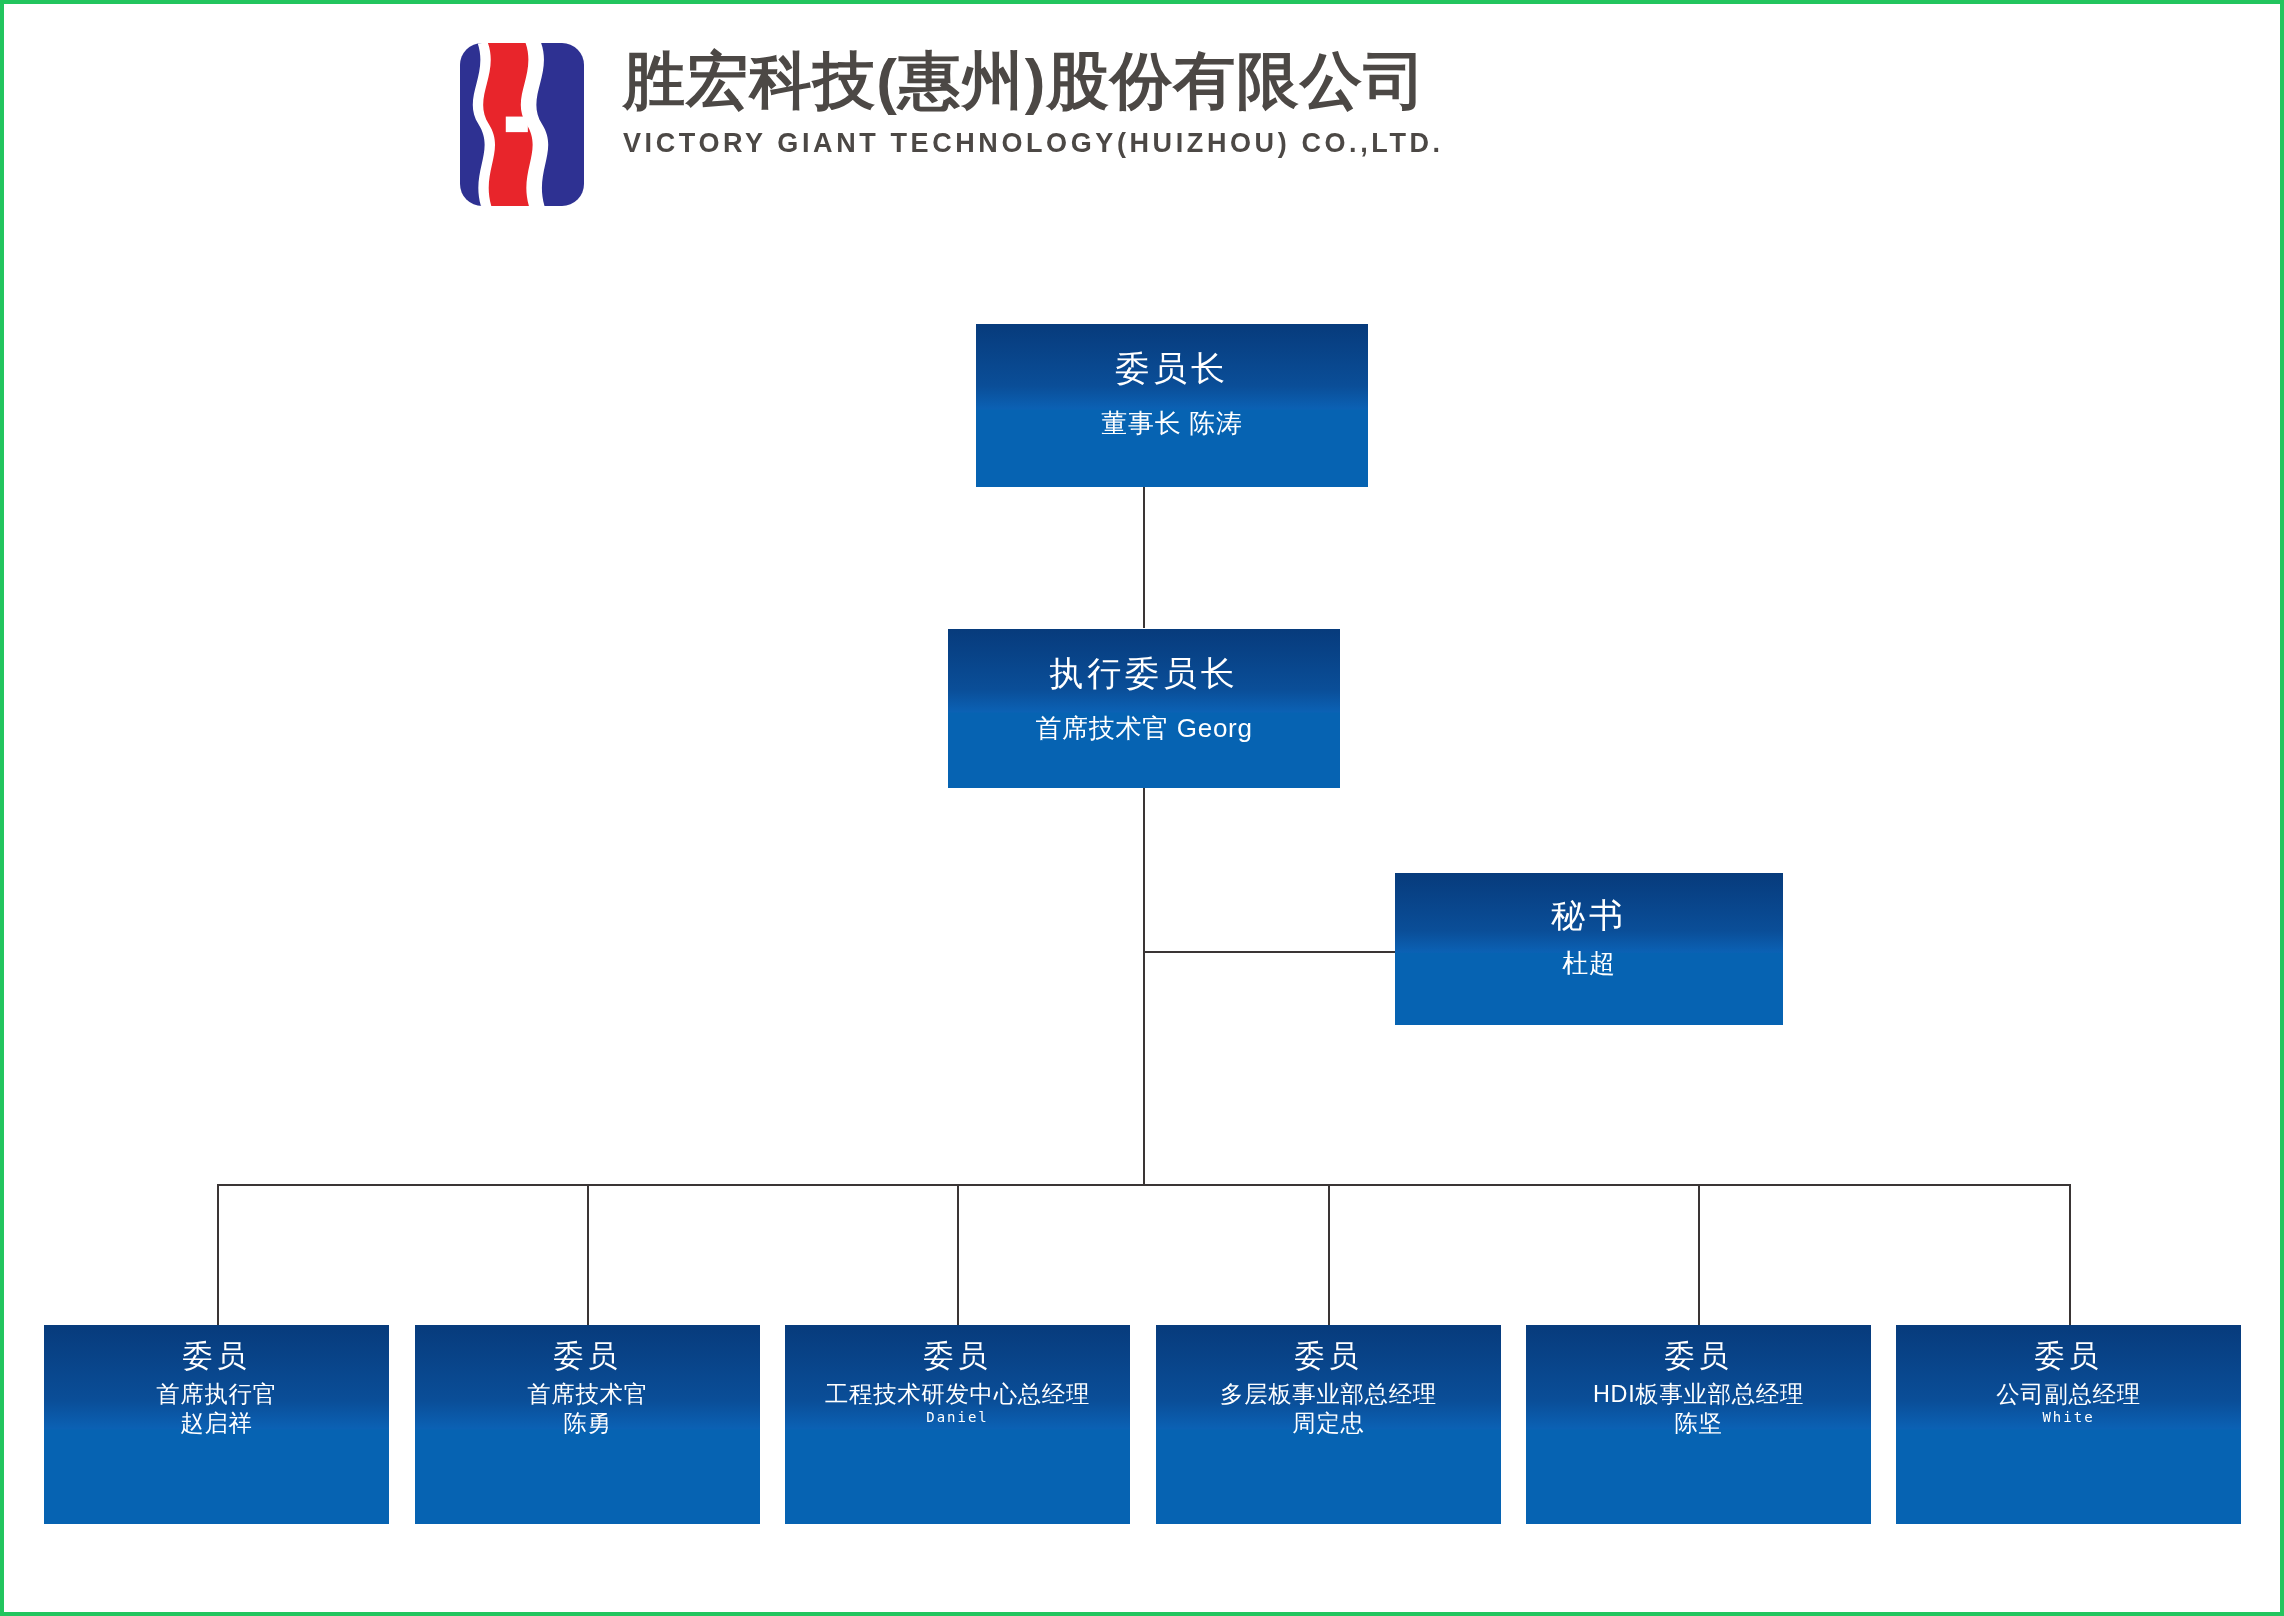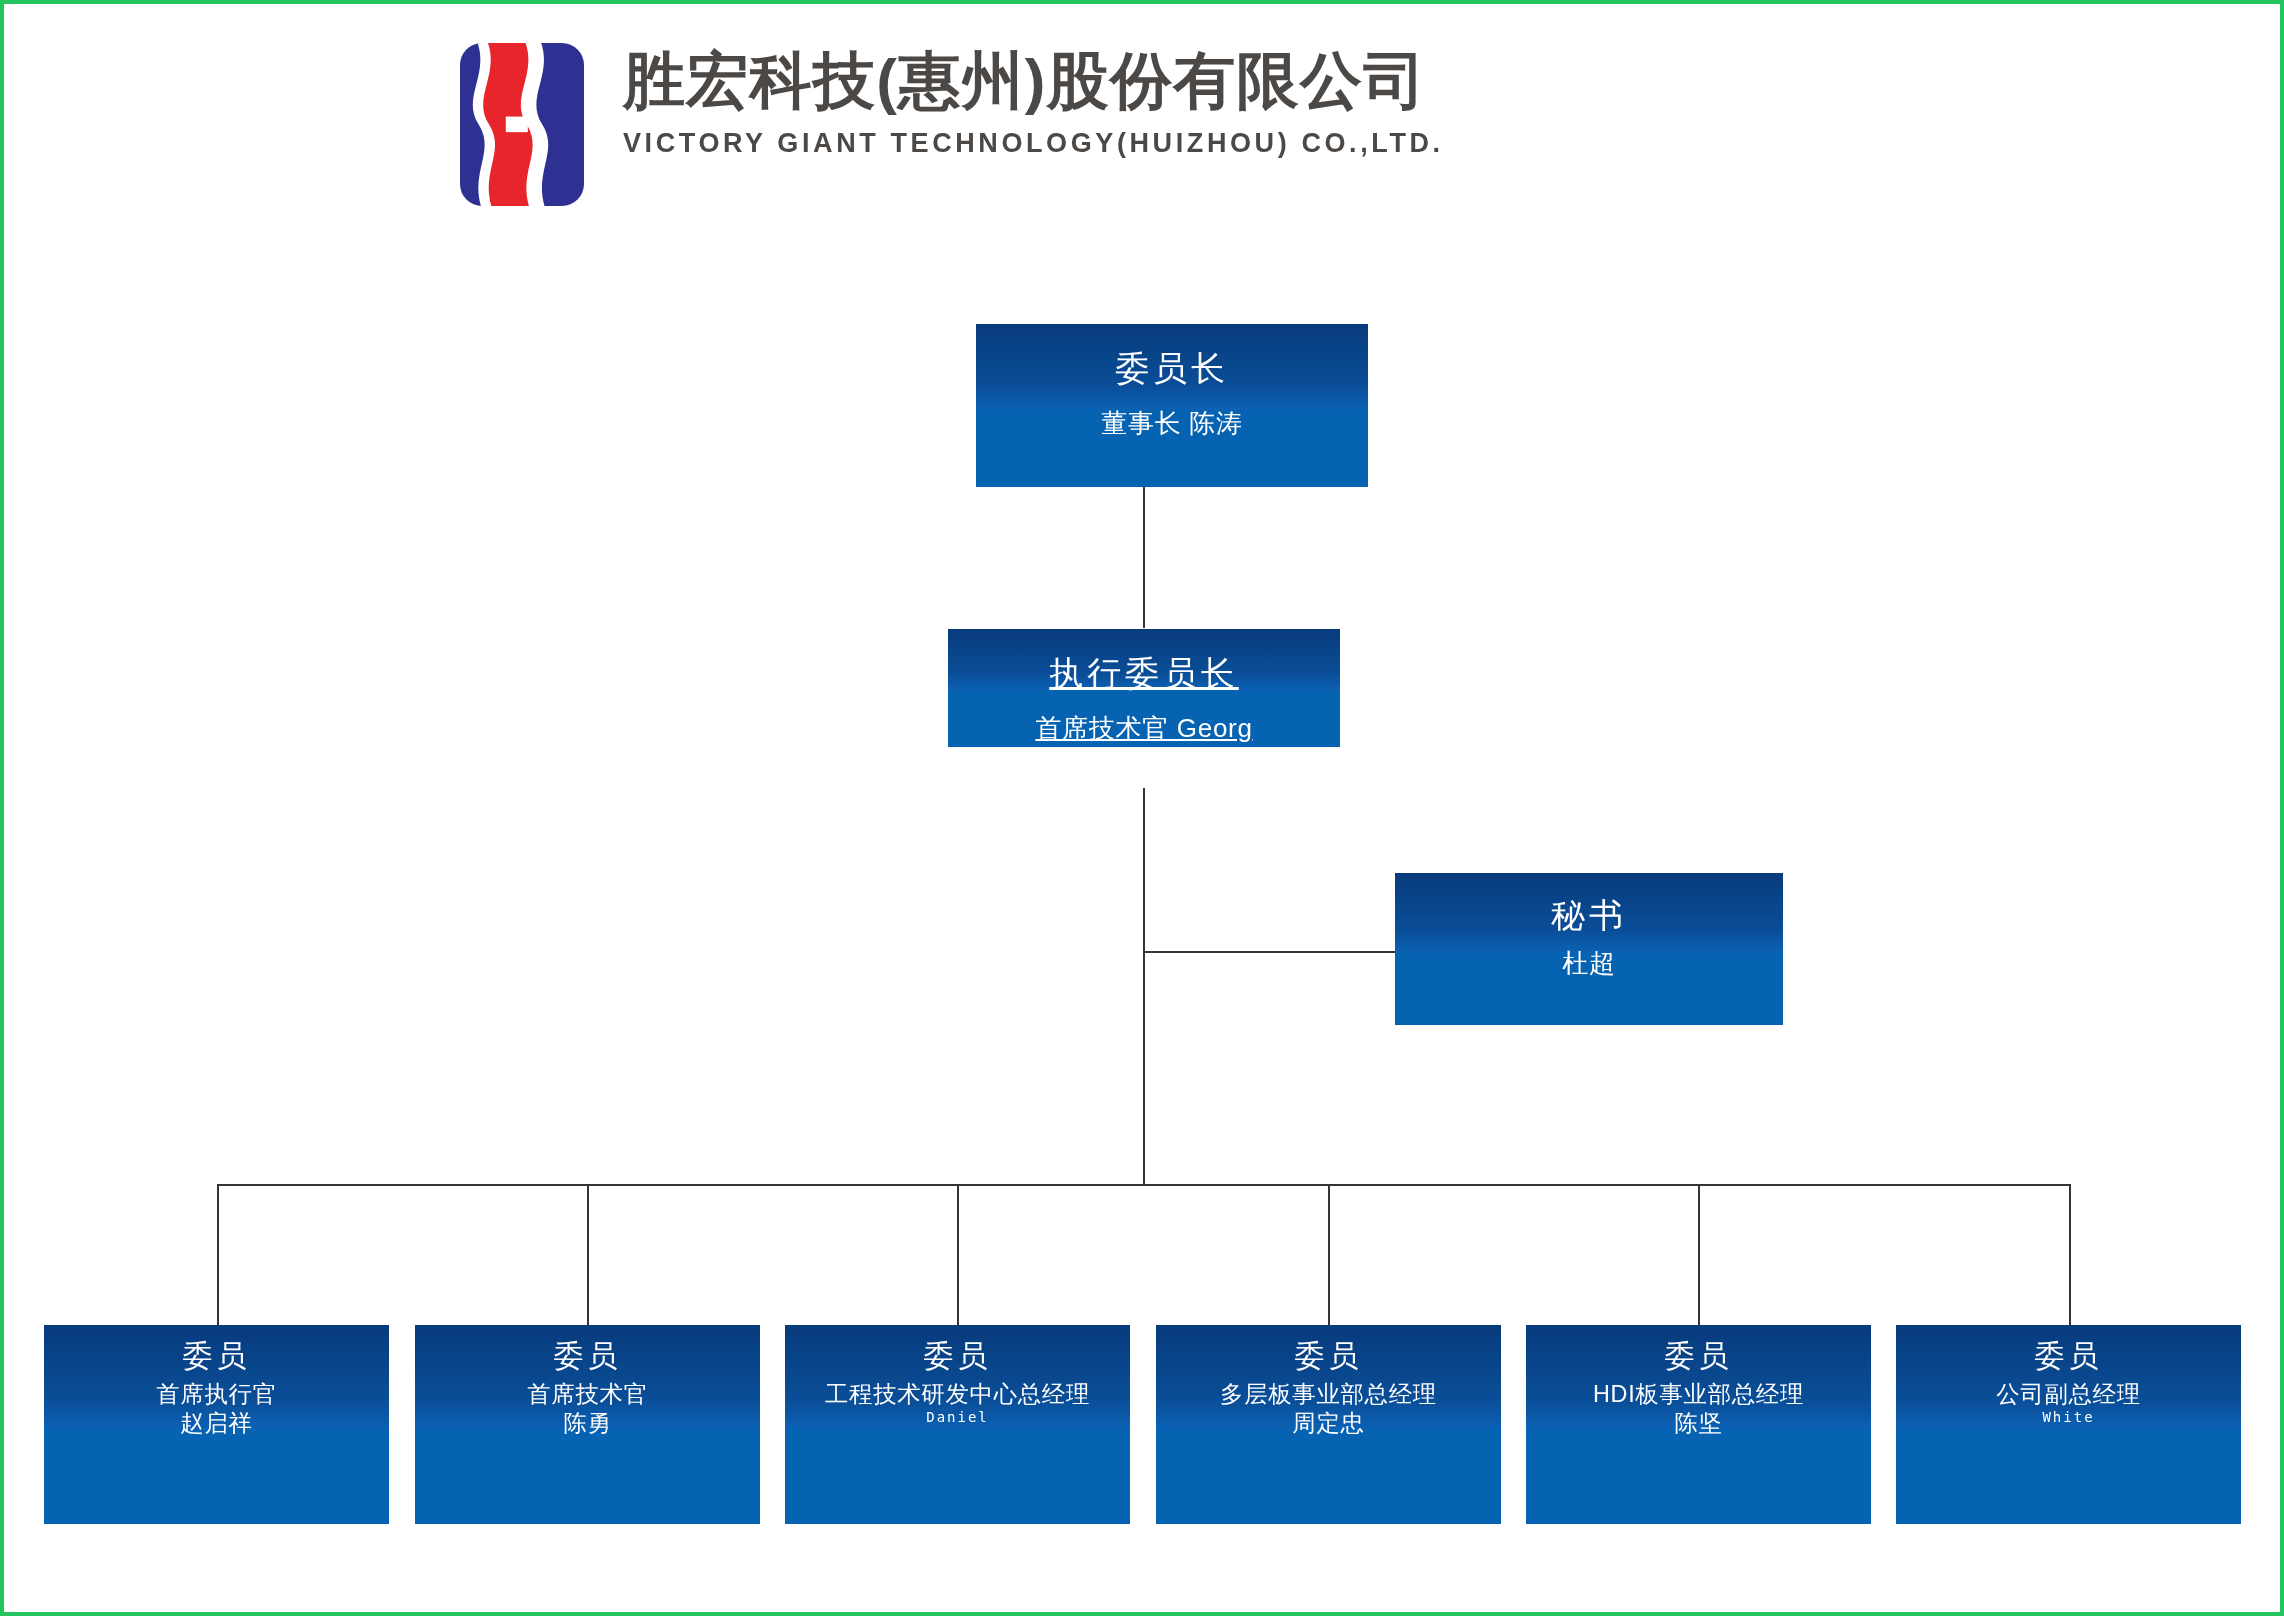--- a/index.html
+++ b/index.html
@@ -168,21 +168,21 @@
   <div class="conn v" style="left:953px; top:1180px; height:141px;"></div>
   <div class="conn v" style="left:1324px; top:1180px; height:141px;"></div>
   <div class="conn v" style="left:1694px; top:1180px; height:141px;"></div>
   <div class="conn v" style="left:2065px; top:1180px; height:141px;"></div>
 
   <div class="node level-1" style="left:944px; top:320px; width:392px; height:163px;margin-left:28px;">
     <div class="node-title">委员长</div>
     <div class="node-sub">董事长 陈涛</div>
   </div>
 
-  <div class="node level-1" style="left:944px; top:625px; width:392px; height:118px;text-decoration:underline;">
+  <div class="node level-1" style="left:944px; top:625px; width:392px; height:159px;">
     <div class="node-title">执行委员长</div>
     <div class="node-sub">首席技术官 Georg</div>
   </div>
 
   <div class="node secretary" style="left:1391px; top:869px; width:388px; height:152px;">
     <div class="node-title">秘书</div>
     <div class="node-sub">杜超</div>
   </div>
 
   <div class="node member" style="left:40px; top:1321px; width:345px; height:199px;">

